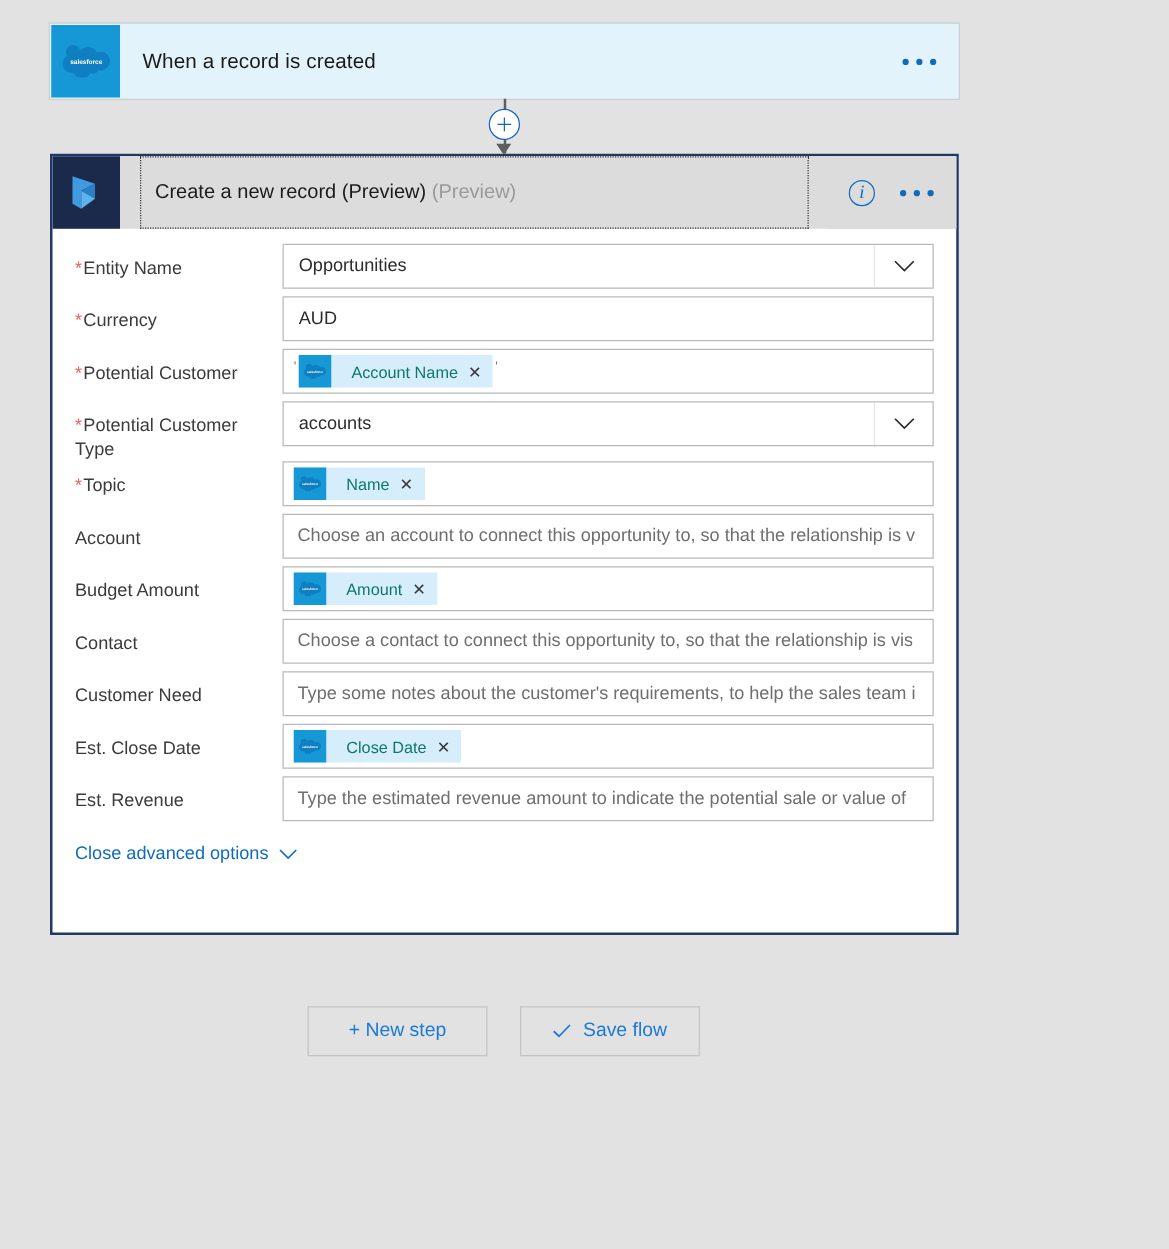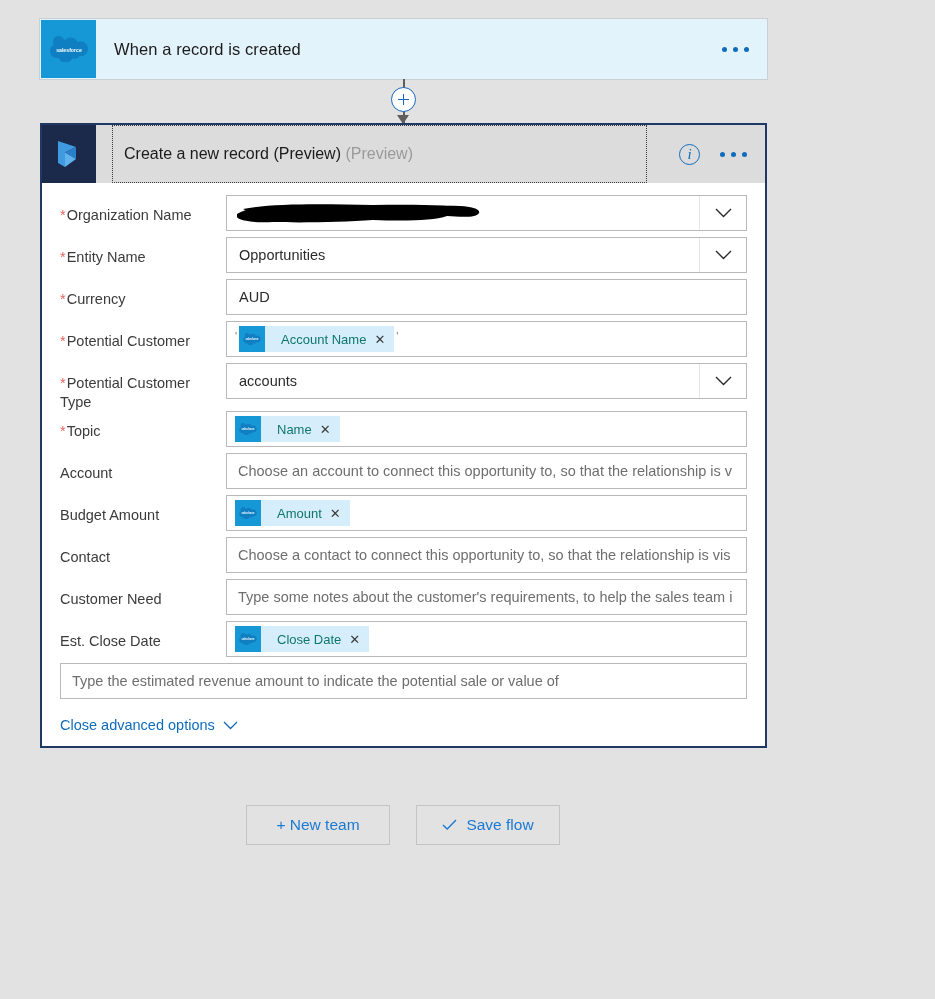--- a/index.html
+++ b/index.html
@@ -377,37 +377,20 @@
           <i></i>
           <i></i>
           <i></i>
         </div>
       </div>
     </div>
 
     <div class="form-body">
 
       
-      <div class="field-row">
-        <div class="field-label"><span class="req-star">*</span><span>Organization Name</span></div>
-        <div class="field-control">
-          <div class="input-box">
-            <svg class="redaction" viewBox="0 0 252 24">
-              <path d="M4 13 C20 3, 60 5, 96 6 C140 4, 180 6, 214 5 C236 4, 248 8, 246 12 C244 17, 228 16, 214 15 C200 20, 170 20, 140 19 C110 21, 70 22, 40 21 C22 22, 6 20, 4 16 Z" fill="#000000"></path>
-              <path d="M10 8 C40 2, 90 3, 140 4 C180 3, 220 4, 240 7 C232 10, 200 9, 160 10 C110 11, 60 12, 18 12 Z" fill="#000000"></path>
-              <path d="M196 9 C210 6, 232 6, 244 9 C236 12, 212 13, 198 12 Z" fill="#000000"></path>
-            </svg>
-            <div class="caret-dropdown">
-              <svg class="chev" viewBox="0 0 17 10">
-                  <path d="M1 1 L8.5 8.5 L16 1" stroke="#2b2b2b" stroke-width="1.4" fill="none"></path>
-                </svg>
-            </div>
-          </div>
-        </div>
-      </div>
 
       
       <div class="field-row">
         <div class="field-label"><span class="req-star">*</span><span>Entity Name</span></div>
         <div class="field-control">
           <div class="input-box">
             <div class="input-text">Opportunities</div>
             <div class="caret-dropdown">
               <svg class="chev" viewBox="0 0 17 10">
                   <path d="M1 1 L8.5 8.5 L16 1" stroke="#2b2b2b" stroke-width="1.4" fill="none"></path>
@@ -553,41 +536,42 @@
                 <span class="chip-label">Close Date</span>
                 <span class="chip-x">✕</span>
               </span>
             </div>
           </div>
         </div>
       </div>
 
       
       <div class="field-row">
+        <div class="field-label"><span>Est. Revenue</span></div>
         <div class="field-control">
           <div class="input-box">
             <div class="placeholder-text">Type the estimated revenue amount to indicate the potential sale or value of</div>
           </div>
         </div>
       </div>
 
       
       <div class="advanced">
         <span>Close advanced options</span>
         <svg class="chev-sm" viewBox="0 0 15 9">
             <path d="M1 1 L7.5 7.5 L14 1" stroke="#0f6cbd" stroke-width="1.3" fill="none"></path>
           </svg>
       </div>
 
     </div>
   </div>
 
   <div class="footer">
     <div class="flow-btn">
-      <span>+ New team</span>
+      <span>+ New step</span>
     </div>
     <div class="flow-btn">
       <svg width="15" height="12" viewBox="0 0 15 12">
           <path d="M1 6 L5.2 10 L14 1" stroke="#1a7ad4" stroke-width="1.4" fill="none"></path>
         </svg>
       <span>Save flow</span>
     </div>
   </div>
 
 </div>

